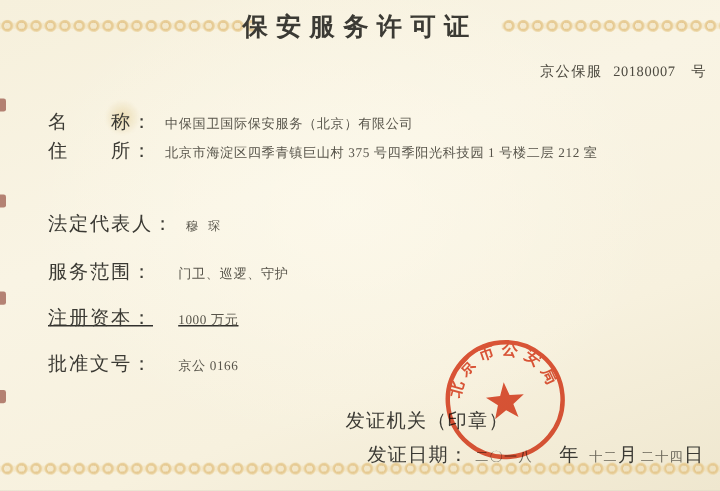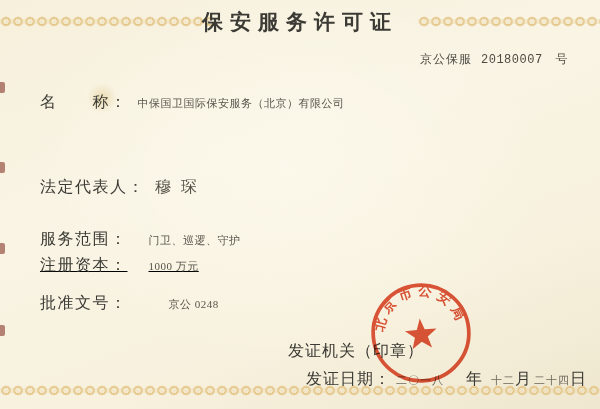--- a/index.html
+++ b/index.html
@@ -24,35 +24,35 @@
   .orn-top-left{left:0;top:15px;width:212px;}
   .orn-top-right{left:418px;top:15px;width:182px;}
   .orn-bottom{left:0;top:384px;width:600px;}
   .edge-mark{position:absolute;left:0;width:5px;height:11px;background:#7c2417;opacity:.55;border-radius:0 2px 2px 0;}
   .stain{position:absolute;left:88px;top:82px;width:28px;height:32px;border-radius:50%;
     background:radial-gradient(circle,rgba(205,168,66,.30) 0%,rgba(205,168,66,0) 70%);filter:blur(1px);}
   .title{
     position:absolute;left:0;top:8px;width:100%;margin:0;text-align:center;
     font-size:21px;font-weight:bold;letter-spacing:7px;color:var(--text_dark,#3b3a34);
   }
-  .serial{position:absolute;left:420px;top:51px;display:flex;align-items:baseline;
+  .serial{position:absolute;left:450px;top:51px;display:flex;align-items:baseline;
     font-size:12px;color:#4d4a40;letter-spacing:1px;}
-  .serial .num{margin-left:9px;letter-spacing:.5px;font-family:Liberation Mono, monospace;}
+  .serial .num{margin-left:9px;letter-spacing:.5px;font-family:Liberation Serif, serif;}
   .serial .suffix{margin-left:13px;}
   .row{position:absolute;left:40px;display:flex;align-items:baseline;white-space:pre;}
   .flabel{font-size:16px;color:var(--text_dark,#3b3a34);letter-spacing:1.5px;}
   .fvalue{font-size:11px;color:var(--text_value,#57544a);margin-left:10px;letter-spacing:.5px;}
   .row-name{top:92px;}
   .row-addr{top:116px;}
   .row-legal{top:177px;}
-  .row-scope{top:229px;}
+  .row-scope{top:217px;}
   .row-capital{top:255px;text-decoration:underline;}
-  .row-approval{top:293px;gap:20px;}
+  .row-approval{top:293px;}
   .wide-gap .fvalue{margin-left:21px;}
-  .row-legal .fvalue{font-size:16px;letter-spacing:3px;}
+  .row-legal .fvalue{font-size:10px;letter-spacing:3px;}
   .authority{position:absolute;left:288px;top:341px;font-size:16px;letter-spacing:1px;color:var(--text_dark,#3b3a34);}
   .dateline{position:absolute;left:306px;top:369px;display:flex;align-items:baseline;color:var(--text_dark,#3b3a34);}
   .dateline .dlabel{font-size:16px;letter-spacing:1px;}
   .dateline .dval{font-size:11px;color:#6b675a;letter-spacing:1px;}
   .dateline .y{margin-left:5px;}
   .dateline .dunit{font-size:16px;}
   .dateline .u-year{margin-left:22px;}
   .dateline .m{margin-left:9px;}
   .dateline .d{margin-left:3px;text-align:right;}
   .seal{position:absolute;left:369px;top:281px;width:104px;height:104px;
@@ -79,39 +79,43 @@
     <span>京公保服</span>
     <span class="num">20180007</span>
     <span class="suffix">号</span>
   </div>
 
   <div class="row row-name">
     <span class="flabel">名　　称：</span>
     <span class="fvalue">中保国卫国际保安服务（北京）有限公司</span>
   </div>
 
+  <div class="row row-addr">
+    <span class="flabel">住　　所：</span>
+    <span class="fvalue">北京市海淀区四季青镇巨山村 375 号四季阳光科技园 1 号楼二层 212 室</span>
+  </div>
 
   <div class="row row-legal">
     <span class="flabel">法定代表人：</span>
     <span class="fvalue">穆 琛</span>
   </div>
 
   <div class="row row-scope wide-gap">
     <span class="flabel">服务范围：</span>
     <span class="fvalue">门卫、巡逻、守护</span>
   </div>
 
   <div class="row row-capital wide-gap">
     <span class="flabel">注册资本：</span>
     <span class="fvalue">1000 万元</span>
   </div>
 
   <div class="row row-approval wide-gap">
     <span class="flabel">批准文号：</span>
-    <span class="fvalue">京公 0248</span>
+    <span class="fvalue">京公 0166</span>
   </div>
 
   <div class="authority">发证机关（印章）</div>
 
   <div class="dateline">
     <span class="dlabel">发证日期：</span>
     <span class="dval y">二〇一八</span>
     <span class="dunit u-year">年</span>
     <span class="dval m">十二</span>
     <span class="dunit">月</span>

